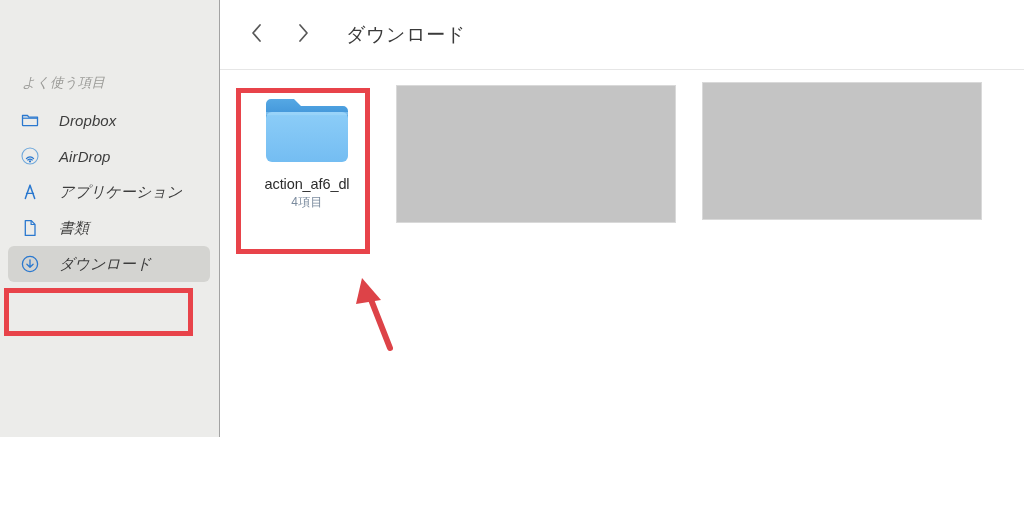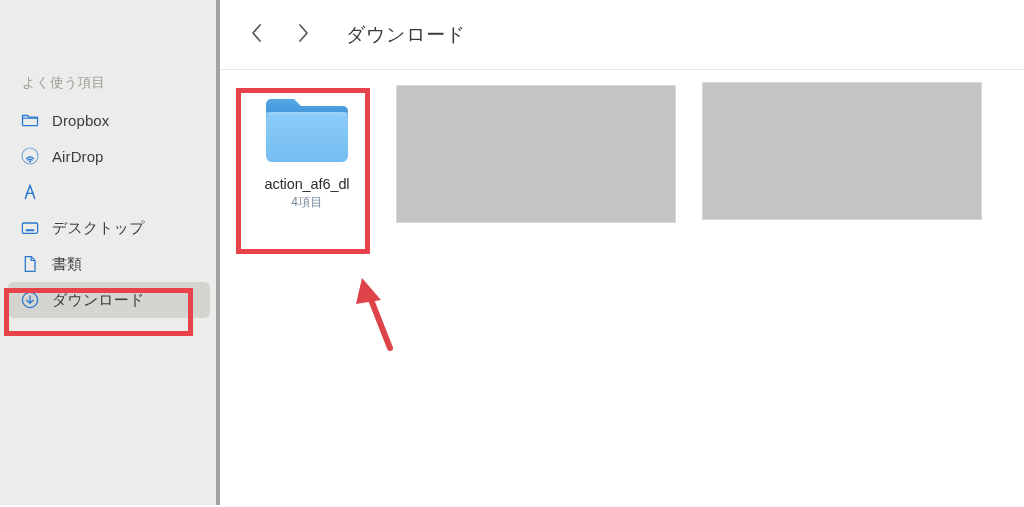--- a/index.html
+++ b/index.html
@@ -21,25 +21,26 @@
     width: 1024px;
     height: 507px;
     display: flex;
     background: #ffffff;
   }
 
   
   #sidebar {
     position: relative;
     width: 220px;
-    height: 505px;
+    height: 437px;
     background: #ececeA;
-    border-right: 4px solid #a3a3a3;
+    border-right: 1px solid #a3a3a3;
     box-sizing: border-box;
     flex: 0 0 220px;
+    font-style: italic;
   }
 
   .sidebar-section-title {
     position: absolute;
     left: 22px;
     top: 74px;
     font-size: 13.5px;
     color: #9a9a97;
     letter-spacing: 0.2px;
     white-space: nowrap;
@@ -54,20 +55,21 @@
 
   .sidebar-item {
     position: relative;
     display: flex;
     align-items: center;
     height: 36px;
     margin: 0 10px 0 8px;
     padding-left: 12px;
     border-radius: 6px;
     box-sizing: border-box;
+    gap: 7px;
   }
   .sidebar-item.selected {
     background: #d4d4d1;
   }
 
   .sb-icon {
     width: 20px;
     height: 20px;
     flex: 0 0 20px;
     margin-right: 12px;
@@ -222,31 +224,23 @@
         <span class="sb-label">AirDrop</span>
       </div>
 
       <div class="sidebar-item">
         <span class="sb-icon">
           <svg width="18" height="18" viewBox="0 0 18 18">
             <path d="M9 2.2 4.3 15.4M9 2.2l4.7 13.2" stroke="#2a78cf" stroke-width="1.5" stroke-linecap="round" fill="none"></path>
             <path d="M5.6 10.4h6.8" stroke="#2a78cf" stroke-width="1.4" stroke-linecap="round"></path>
           </svg>
         </span>
-      </div>
-
-      <div class="sidebar-item">
-        <span class="sb-icon">
-          <svg width="18" height="18" viewBox="0 0 18 18">
-            <rect x="1.4" y="4" width="15.2" height="10.4" rx="1.4" fill="none" stroke="#2a78cf" stroke-width="1.3"></rect>
-            <rect x="4.6" y="10.3" width="8.8" height="1.9" rx="0.7" fill="#2a78cf"></rect>
-          </svg>
-        </span>
-        <span class="sb-label">デスクトップ</span>
-      </div>
+        <span class="sb-label">アプリケーション</span>
+      </div>
+
 
       <div class="sidebar-item">
         <span class="sb-icon">
           <svg width="18" height="18" viewBox="0 0 18 18">
             <path d="M4.3 1.6h6L14 5.4v11h-9.7z" fill="none" stroke="#2a78cf" stroke-width="1.3" stroke-linejoin="round"></path>
             <path d="M10.1 1.6v3.9H14" fill="none" stroke="#2a78cf" stroke-width="1.2" stroke-linejoin="round"></path>
           </svg>
         </span>
         <span class="sb-label">書類</span>
       </div>

